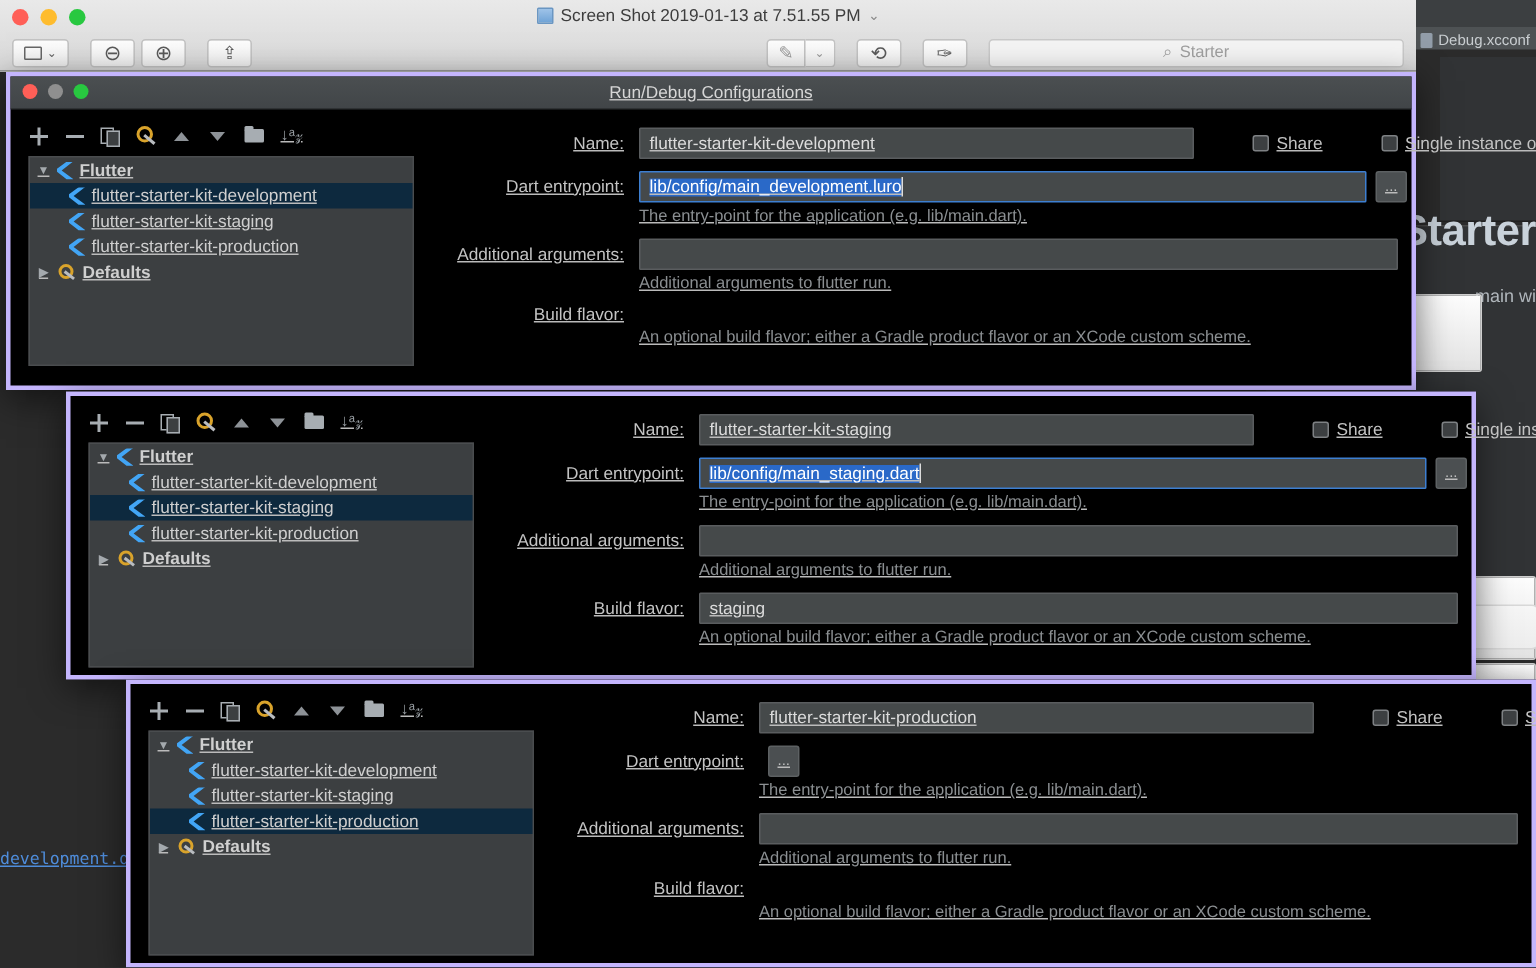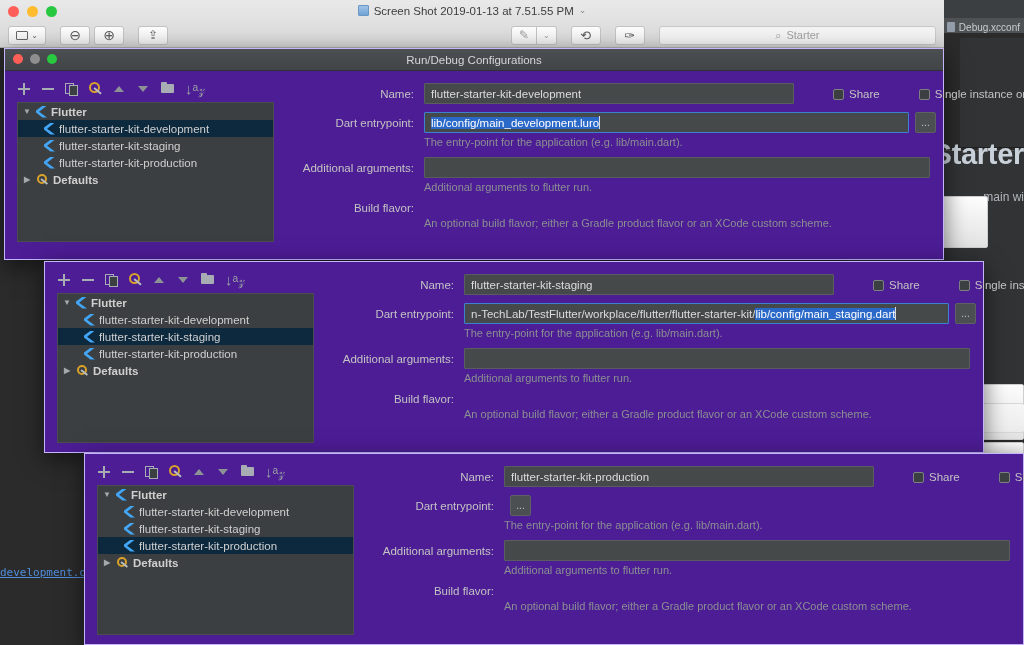--- a/index.html
+++ b/index.html
@@ -42,22 +42,22 @@
   .tbtn { height:19px; min-width:30px; padding:0 6px; background:linear-gradient(#fdfdfd,#f0f0f0);
           border:1px solid #c3c3c3; border-radius:3px; display:flex; align-items:center; justify-content:center;
           gap:3px; font-size:10px; color:#555; margin-right:5px; }
   .tgroup { display:flex; margin-right:10px; }
   .tgroup .tbtn { margin-right:4px; }
   .search-box { margin-left:auto; width:278px; height:19px; background:#f4f4f4; border:1px solid #c9c9c9;
                 border-radius:3px; display:flex; align-items:center; justify-content:center; gap:5px;
                 font-size:11px; color:#a0a0a0; }
 
   
-  .dlg { position:absolute; background:#4c1d95; border:1px solid #c4b5fd;
-         box-shadow:0 6px 22px rgba(0,0,0,.55); color:#bbbbbb; font-size:11.5px; }
+  .dlg { position:absolute; background:#000000; border:3px solid #c4b5fd;
+         box-shadow:0 6px 22px rgba(0,0,0,.55); color:#bbbbbb; font-size:11.5px;text-decoration:underline; }
   .dlg-title { height:22px; background:linear-gradient(#4b4f51,#414548); border-bottom:1px solid #2f3234;
                display:flex; align-items:center; justify-content:center; position:relative;
                color:#d6d6d6; font-size:11.5px; }
   .dlg-title .traffic { left:8px; top:5px; gap:7px; }
   .dlg-title .tl { width:10px; height:10px; }
   .dlg-title .tl.y { background:#8f8f8f; }
   .dlg-body { display:flex; }
   .dlg-left { width:281px; padding:8px 0 0 0; flex:none; }
   .lt-toolbar { display:flex; align-items:center; gap:11px; padding:3px 0 7px 12px; }
   .ico { width:13px; height:13px; position:relative; display:inline-block; }
@@ -67,21 +67,21 @@
   .ico-minus::after { content:""; position:absolute; left:1px; top:6px; width:12px; height:2px; background:#a7adb2; }
   .ico-copy { }
   .ico-copy::before { content:""; position:absolute; left:0; top:1px; width:7px; height:9px; border:1.4px solid #a7adb2; }
   .ico-copy::after { content:""; position:absolute; left:4px; top:3px; width:7px; height:9px; border:1.4px solid #a7adb2; background:#3c3f41;}
   .ico-wrench::before { content:""; position:absolute; left:0; top:0px; width:7px; height:7px; border:2px solid #d9a32b; border-radius:50%; }
   .ico-wrench::after { content:""; position:absolute; left:5px; top:5px; width:9px; height:2.4px; background:#b9bcc0; transform:rotate(40deg); transform-origin:left center;}
   .ico-up::after { content:""; position:absolute; left:1px; top:4px; border-left:5.5px solid transparent; border-right:5.5px solid transparent; border-bottom:6px solid #8d9297; }
   .ico-down::after { content:""; position:absolute; left:1px; top:4px; border-left:5.5px solid transparent; border-right:5.5px solid transparent; border-top:6px solid #8d9297; }
   .ico-folder::before { content:""; position:absolute; left:0; top:2px; width:13px; height:9px; background:#a7adb2; border-radius:1px; }
   .ico-folder::after { content:""; position:absolute; left:0; top:0px; width:6px; height:3px; background:#a7adb2; border-radius:1px 1px 0 0; }
-  .ico-sort { color:#9aa0a5; font-size:15px; line-height:13px; }
+  .ico-sort { color:#9aa0a5; font-size:11px; line-height:13px; }
   .ico-flutter { width:11px; height:12px; position:relative; flex:none; }
   .ico-flutter::before { content:""; position:absolute; left:0; top:0;
       width:0; height:0; border-left:11px solid #42a5f5; border-bottom:6px solid transparent; border-top:6px solid transparent;
       clip-path: polygon(0 42%, 62% 0, 100% 0, 28% 52%, 100% 100%, 58% 100%, 0 58%); background:#42a5f5; border:none;
       width:11px; height:12px; }
   .ico-defaults { width:13px; height:12px; position:relative; flex:none; }
   .ico-defaults::before { content:""; position:absolute; left:1px; top:0px; width:6px; height:6px; border:2px solid #d9a32b; border-radius:50%; }
   .ico-defaults::after { content:""; position:absolute; left:5px; top:4px; width:8px; height:2.2px; background:#b9bcc0; transform:rotate(38deg); transform-origin:left center;}
   .tree { margin:0 12px; background:#3c3f41; border:1px solid #4a4d4f; height:calc(100% - 36px); }
   .tree-row { height:17px; display:flex; align-items:center; gap:4px; padding-left:4px; color:#cfcfcf; white-space:nowrap; }
@@ -91,21 +91,21 @@
   .tree-row.bold { font-weight:bold; }
 
   .dlg-right { flex:1; padding:12px 14px 0 14px; }
   .frow { display:flex; align-items:center; margin-bottom:3px; }
   .flabel { color:#c3c3c3; font-size:11.5px; text-align:right; flex:none; padding-right:10px; }
   .finput { flex:1; height:21px; background:#45494a; border:1px solid #5a5d5f; border-radius:1px;
             color:#dcdcdc; font-size:11.5px; padding:0 6px; display:flex; align-items:center; overflow:hidden; white-space:nowrap;}
   .finput.focused { border:1.5px solid #3d7fd1; background:#45494a; }
   .finput.empty { background:#45494a; }
   .hint { color:#8b8f92; font-size:11px; margin:3px 0 9px 0; }
-  .cb { display:flex; align-items:flex-end; gap:5px; color:#c3c3c3; font-size:11.5px; margin-left:14px; white-space:nowrap;padding-left:25px;}
+  .cb { display:flex; align-items:flex-start; gap:5px; color:#c3c3c3; font-size:11.5px; margin-left:14px; white-space:nowrap;padding-left:25px;}
   .cbbox { width:11px; height:11px; border:1px solid #7e8184; border-radius:2px; background:#3c3f41; flex:none;}
   .ellipsis-btn { width:21px; height:21px; margin-left:6px; background:#4b4f51; border:1px solid #5d6163;
                   border-radius:2px; color:#c0c0c0; font-size:10px; display:flex; align-items:center; justify-content:center; flex:none;}
   .sel-text { background:#2a69c8; color:#ffffff; }
   .caret { display:inline-block; width:1px; height:13px; background:#dcdcdc; margin-left:0px; }
 </style>
 </head>
 <body>
 
 <div id="root">
@@ -324,36 +324,38 @@
             <span>Share</span>
           </span>
           <span class="cb">
             <span class="cbbox"></span>
             <span>Single instance only</span>
           </span>
         </div>
         <div class="frow">
           <span class="flabel" style="width:124px;">Dart entrypoint:</span>
           <span class="finput focused" style="flex:none;width:485px;">
-            <span>n-TechLab/TestFlutter/workplace/flutter/flutter-starter-kit/</span>
               <span class="sel-text">lib/config/main_staging.dart</span>
               <span class="caret"></span>
           </span>
           <span class="ellipsis-btn">...</span>
         </div>
         <div class="hint" style="margin-left:124px;">The entry-point for the application (e.g. lib/main.dart).</div>
         <div class="frow">
           <span class="flabel" style="width:124px;">Additional arguments:</span>
           <span class="finput empty" style="flex:none;width:506px;">
             <span></span>
           </span>
         </div>
         <div class="hint" style="margin-left:124px;">Additional arguments to flutter run.</div>
         <div class="frow">
           <span class="flabel" style="width:124px;">Build flavor:</span>
+          <span class="finput" style="flex:none;width:506px;">
+            <span>staging</span>
+          </span>
         </div>
         <div class="hint" style="margin-left:124px;">An optional build flavor; either a Gradle product flavor or an XCode custom scheme.</div>
       </div>
     </div>
   </div>
 
   <div class="dlg" style="left:84px;top:453px;width:940px;height:192px;">
     <div class="dlg-body" style="height:192px;">
       <div class="dlg-left">
         <div class="lt-toolbar">

